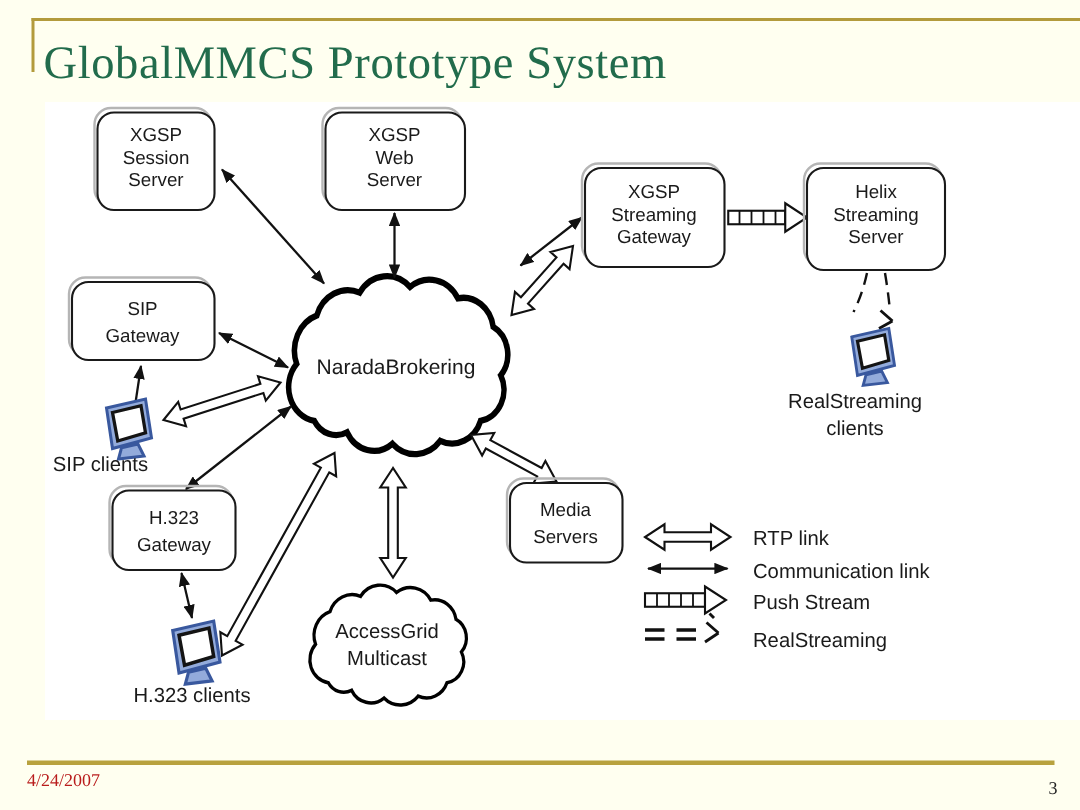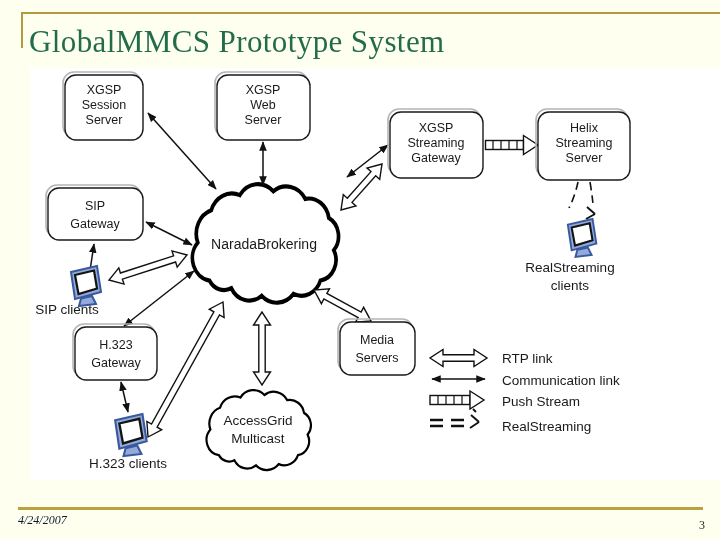--- a/index.html
+++ b/index.html
@@ -5,21 +5,21 @@
   html,body{margin:0;padding:0;}
   body{background:#fffff0;font-family:"Liberation Sans",sans-serif;}
   .slide{position:relative;width:720px;height:540px;background:#fffff0;overflow:hidden;}
   .gold-top{position:absolute;left:21px;right:0;top:12px;height:2px;background:#b39b3c;}
   .gold-corner{position:absolute;left:21px;top:12px;width:2px;height:36px;background:#b39b3c;}
   .gold-bottom{position:absolute;left:18px;right:17px;top:507px;height:3px;background:#b8a23e;}
   .title{position:absolute;left:29px;top:24px;font-family:"Liberation Serif",serif;
          font-size:31px;letter-spacing:0.4px;color:#226c4c;white-space:nowrap;}
   .diagram{position:absolute;left:30px;top:68px;width:710px;height:412px;background:#ffffff;}
   .date{position:absolute;left:18px;top:513px;font-family:"Liberation Serif",serif;
-        font-style:italic;font-size:12px;color:#0f172a;}
+        font-size:12px;color:#b91c1c;}
   .pagenum{position:absolute;right:15px;top:518px;font-family:"Liberation Serif",serif;
         font-size:12px;color:#222;}
   svg text{font-family:"Liberation Sans",sans-serif;fill:#1a1a1a;}
   .boxtxt{font-size:12.5px;}
   .cloudtxt{font-size:14px;}
   .lbl{font-size:13.5px;}
   .node-box{fill:#ffffff;stroke:#1a1a1a;stroke-width:1.4;}
   .node-shadow{fill:none;stroke:#b5b5b5;stroke-width:1.6;}
   .cloud{fill:#ffffff;stroke:#000;vector-effect:non-scaling-stroke;}
   .comm{stroke:#111;stroke-width:1.5;}

